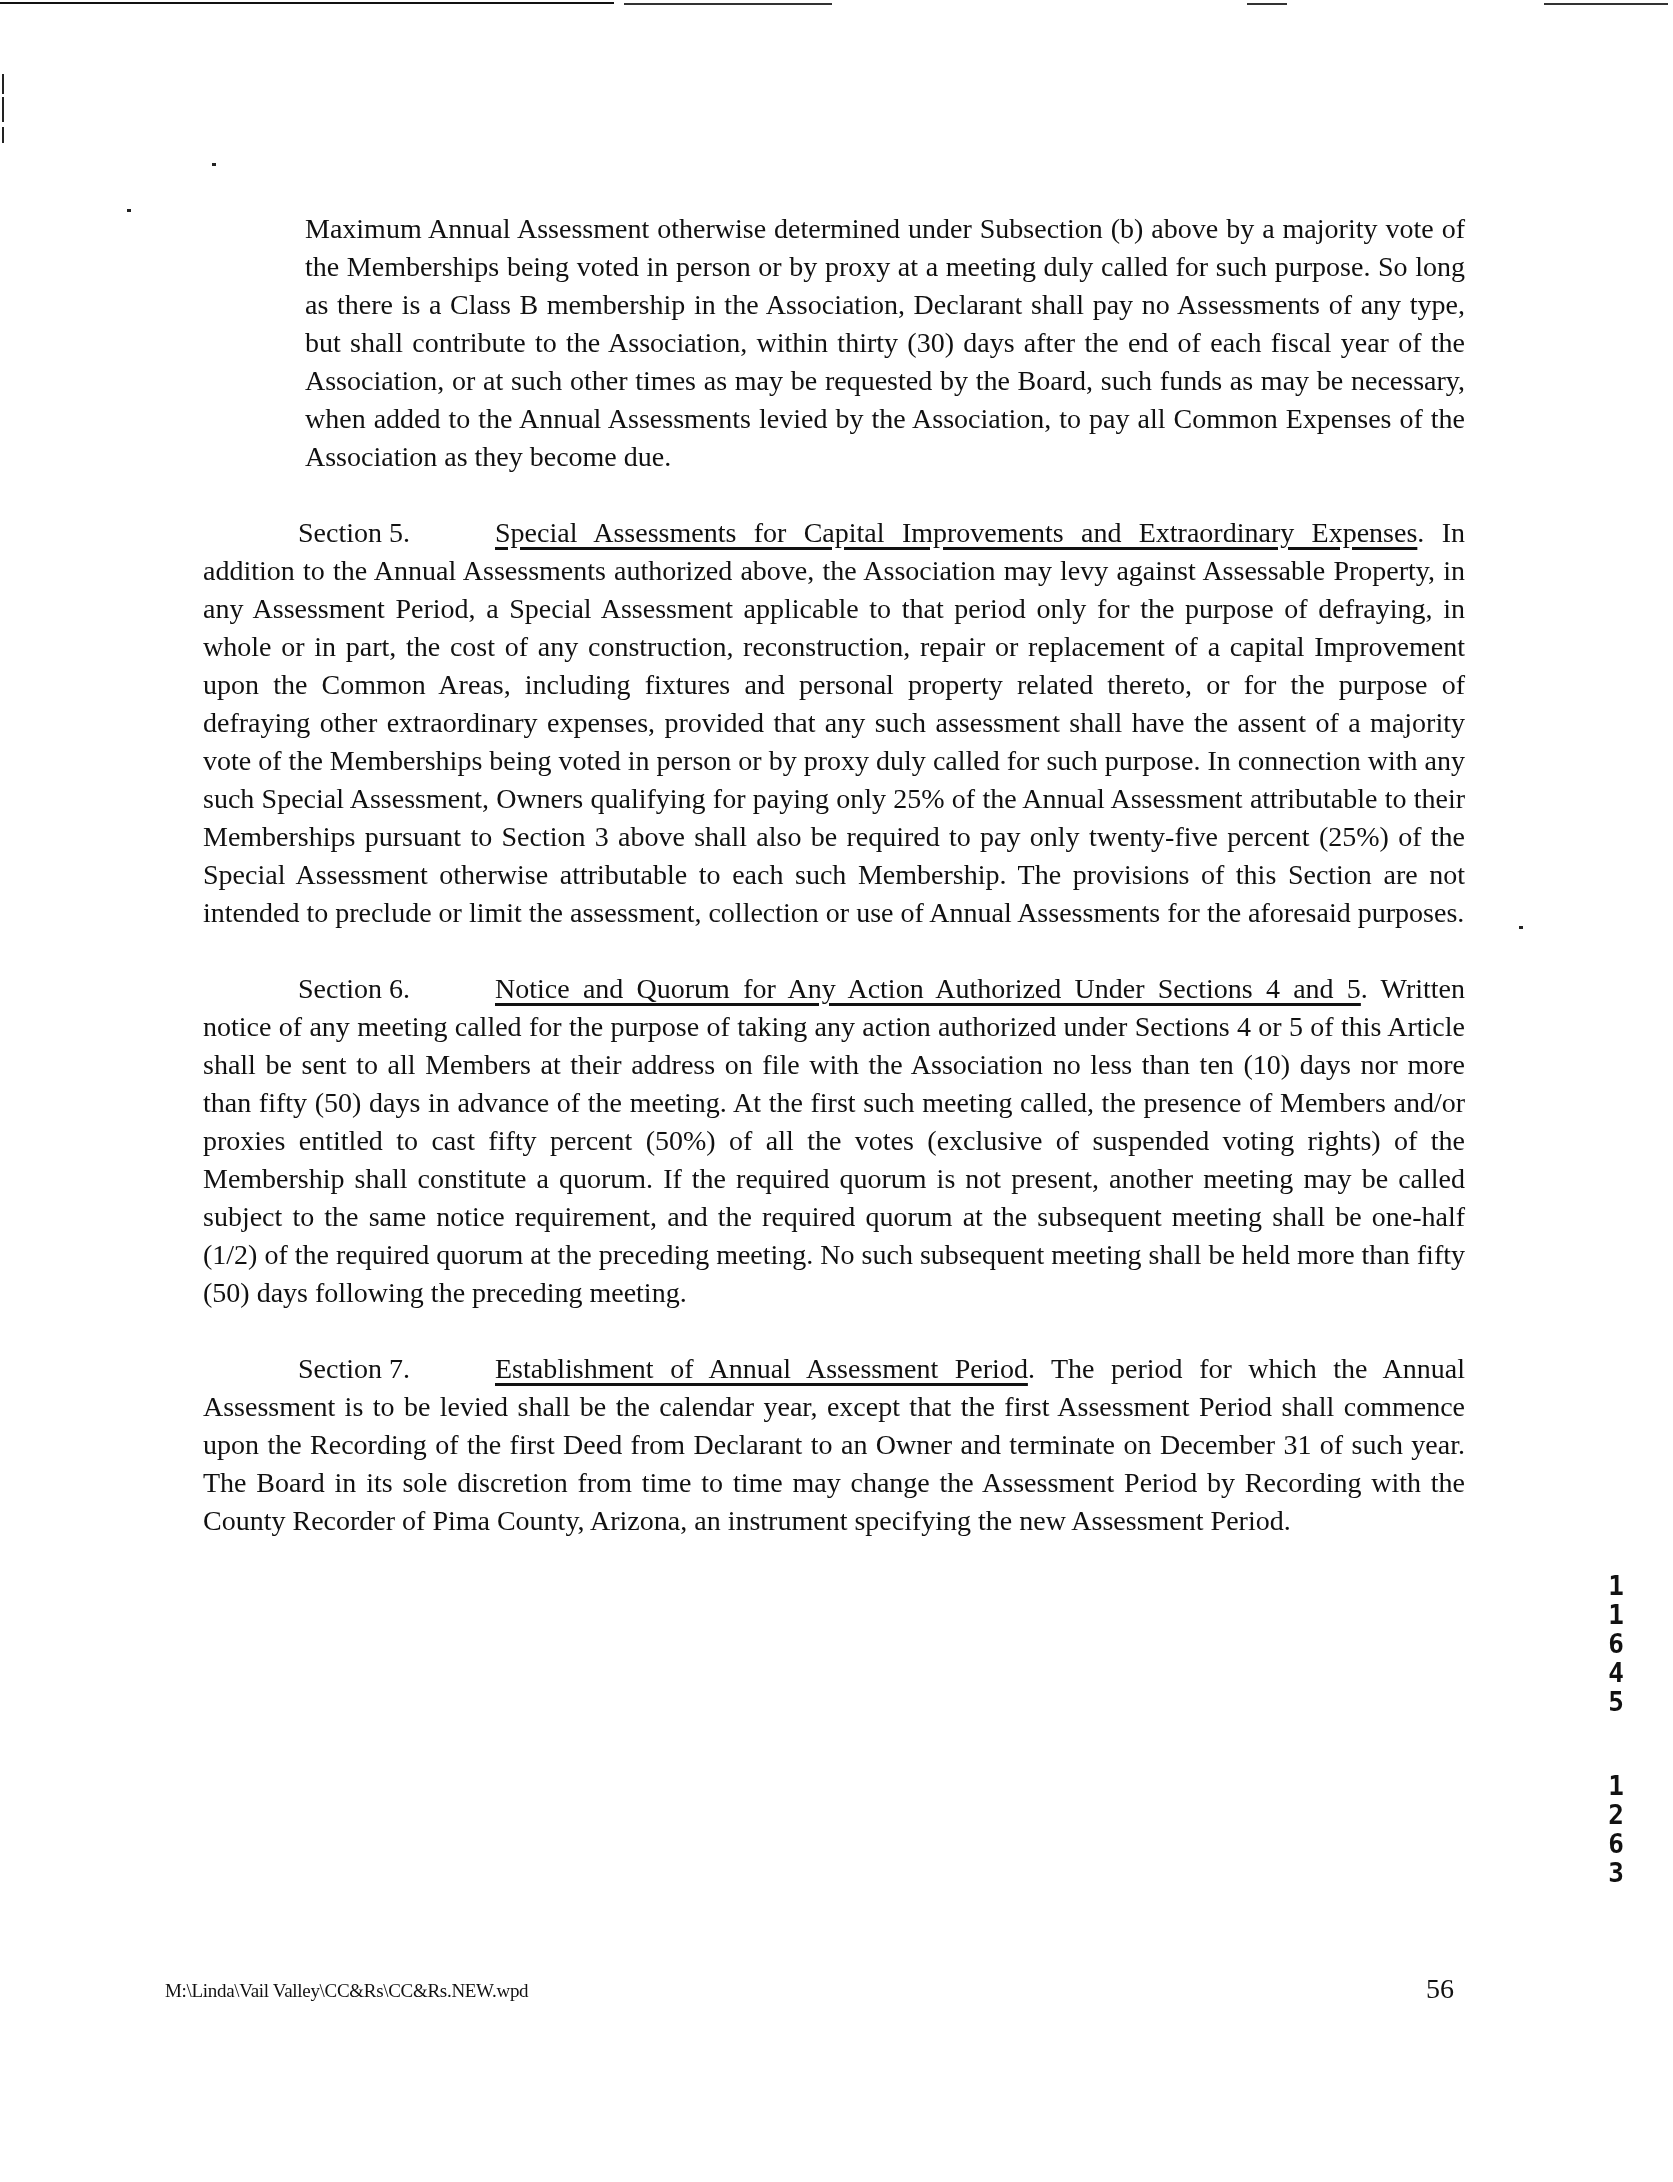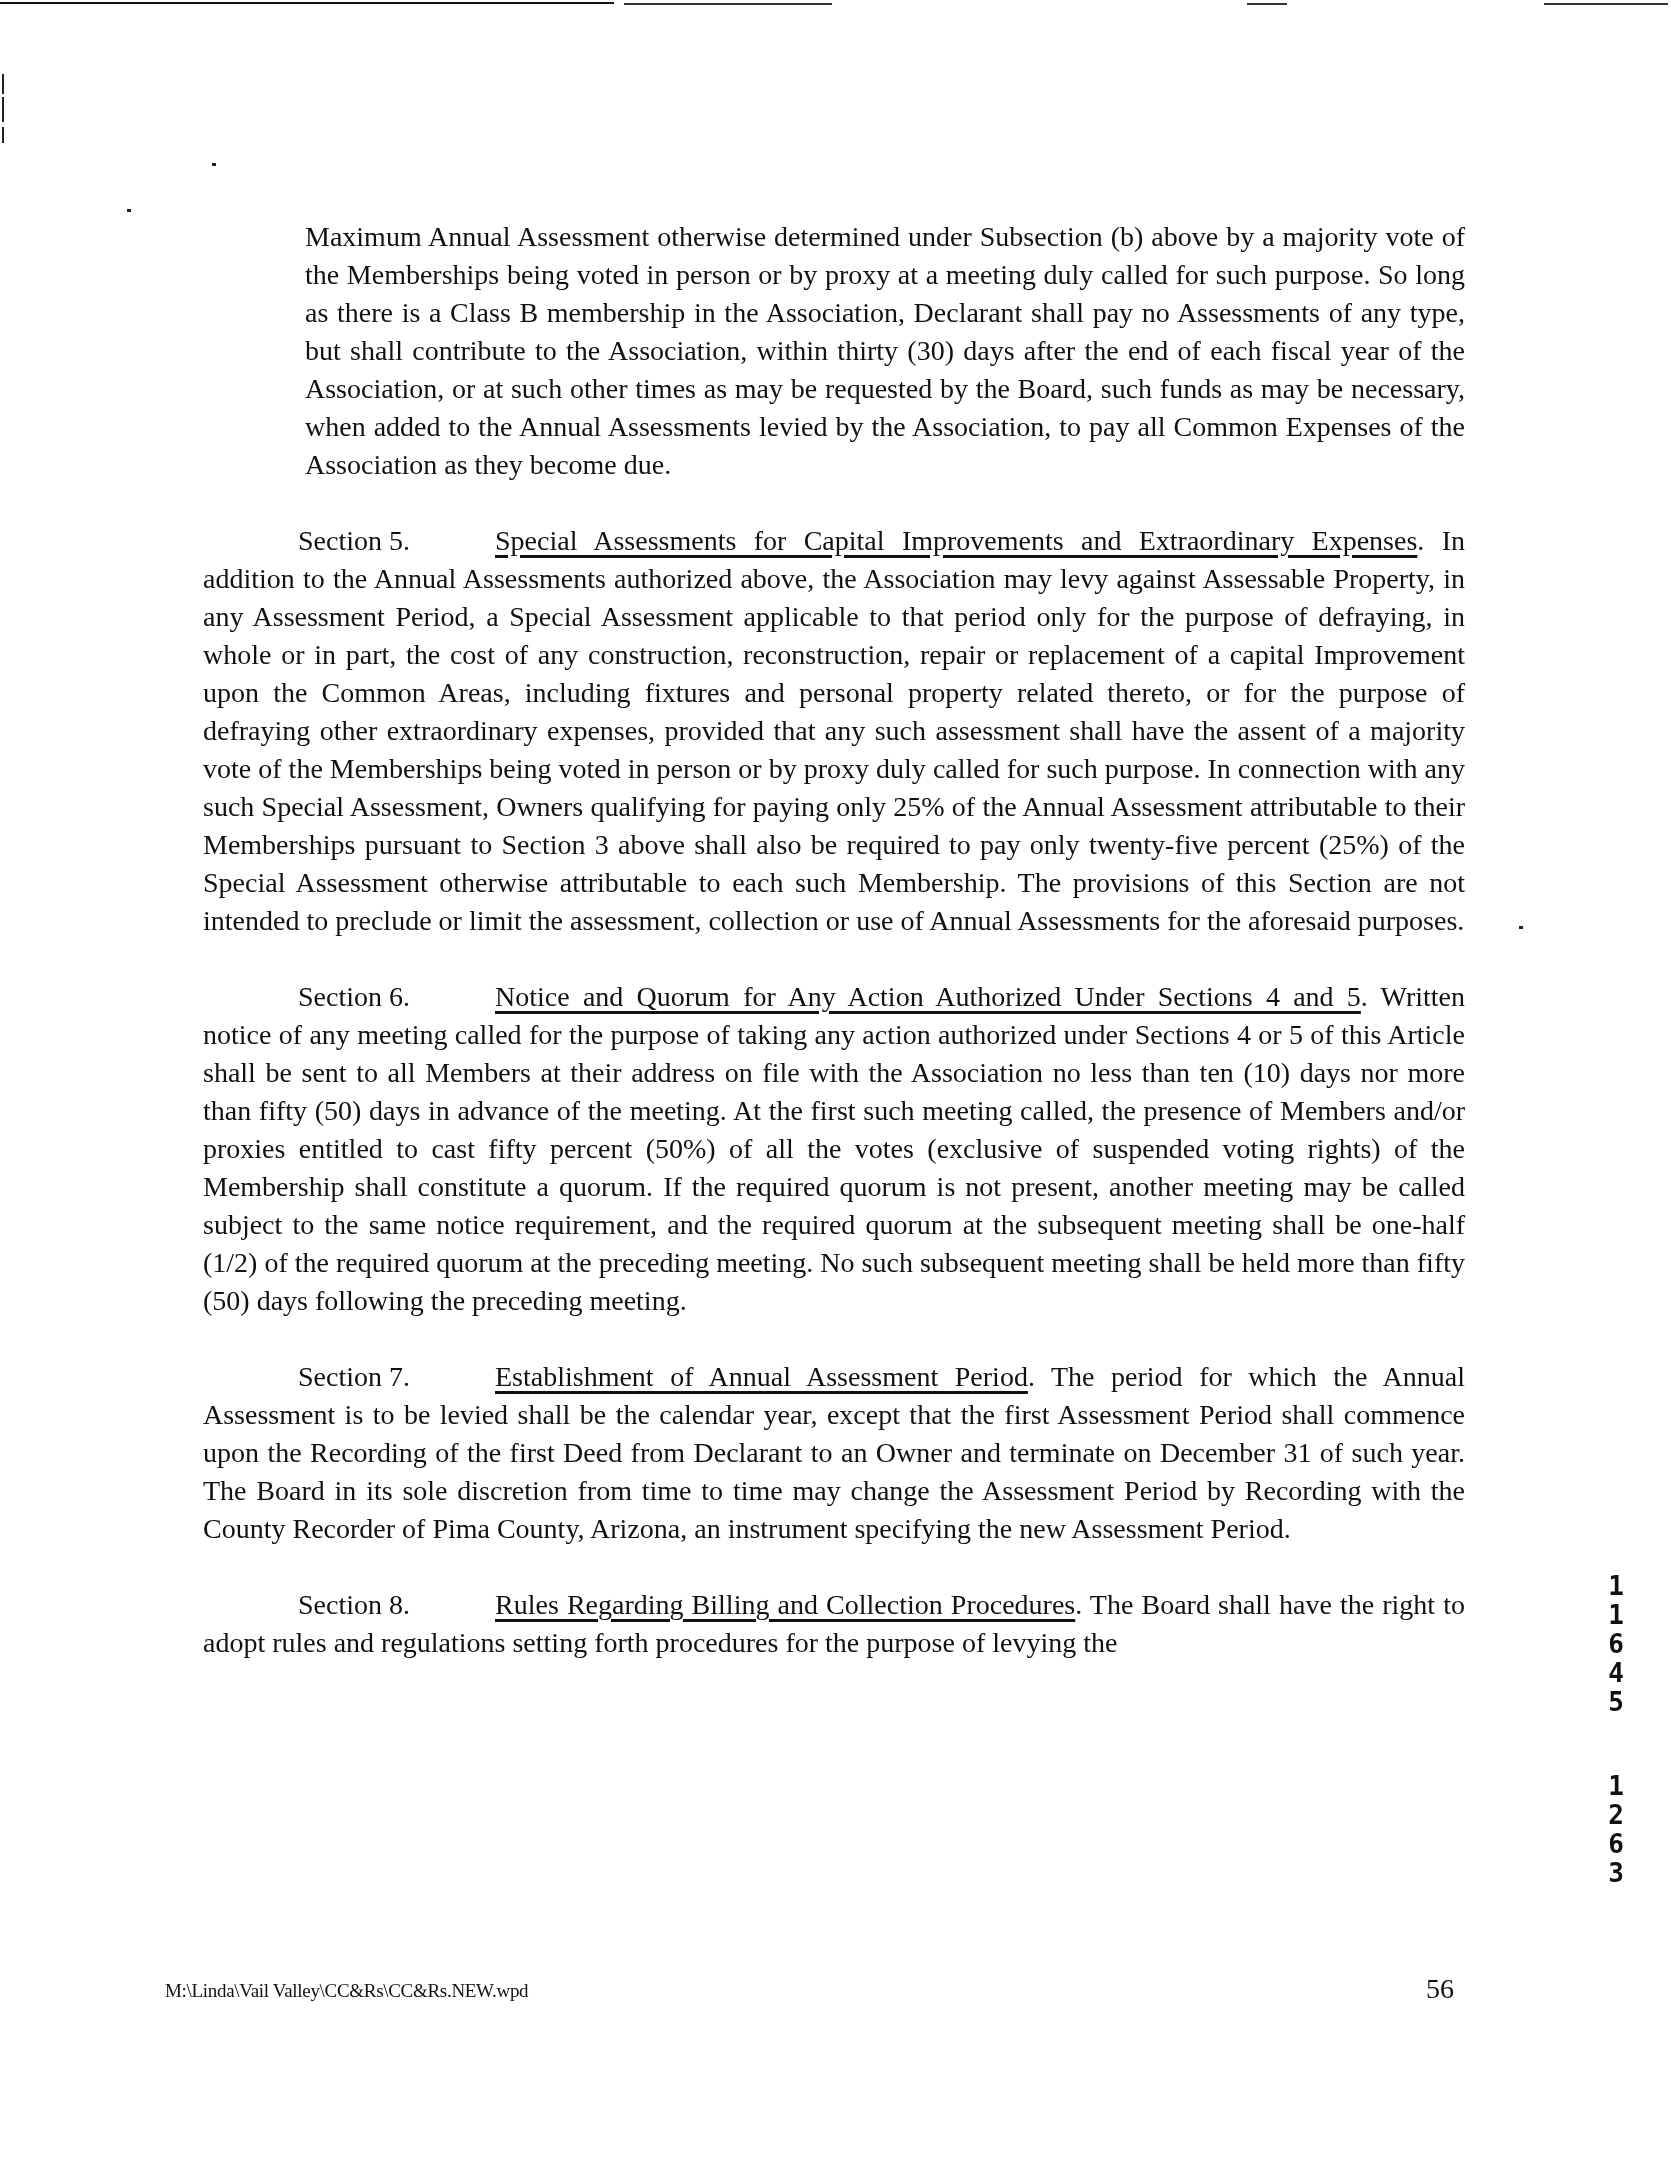--- a/index.html
+++ b/index.html
@@ -9,21 +9,21 @@
     color: #111111;
   }
   .scan-top-rule {
     position: absolute; left: 0; top: 2px; width: 614px; height: 2px; background: #111;
   }
   .scan-top-dash { position: absolute; top: 3px; height: 2px; background: #333; }
   .margin-tick { position: absolute; left: 2px; width: 2px; background: #222; }
   .speck { position: absolute; width: 4px; height: 3px; background: #222; }
 
   .page {
-    position: absolute; left: 203px; top: 218px; width: 1262px;
+    position: absolute; left: 203px; top: 210px; width: 1262px;
     font-size: 28px; line-height: 38px; text-align: justify;
   }
   .para { margin: 0; }
   .para.cont { margin-left: 102px; }
   .para.section { text-indent: 95px; margin-top: 38px; }
   .sec-num { font-weight: normal; display: inline-block; width: 197px; text-indent: 0; }
   .sec-title { font-weight: normal; text-decoration: underline; text-decoration-thickness: 3px; text-underline-offset: 5px; }
 
   .footer-path {
     position: absolute; left: 165px; top: 1980px; font-size: 19px; letter-spacing: -0.3px;
@@ -60,23 +60,20 @@
   </p>
 
   <p class="para section">
     <span class="sec-num">Section 6.</span><span class="sec-title">Notice and Quorum for Any Action Authorized Under Sections 4 and 5</span><span>. Written notice of any meeting called for the purpose of taking any action authorized under Sections 4 or 5 of this Article shall be sent to all Members at their address on file with the Association no less than ten (10) days nor more than fifty (50) days in advance of the meeting. At the first such meeting called, the presence of Members and/or proxies entitled to cast fifty percent (50%) of all the votes (exclusive of suspended voting rights) of the Membership shall constitute a quorum. If the required quorum is not present, another meeting may be called subject to the same notice requirement, and the required quorum at the subsequent meeting shall be one-half (1/2) of the required quorum at the preceding meeting. No such subsequent meeting shall be held more than fifty (50) days following the preceding meeting.</span>
   </p>
 
   <p class="para section">
     <span class="sec-num">Section 7.</span><span class="sec-title">Establishment of Annual Assessment Period</span><span>. The period for which the Annual Assessment is to be levied shall be the calendar year, except that the first Assessment Period shall commence upon the Recording of the first Deed from Declarant to an Owner and terminate on December 31 of such year. The Board in its sole discretion from time to time may change the Assessment Period by Recording with the County Recorder of Pima County, Arizona, an instrument specifying the new Assessment Period.</span>
   </p>
 
-  <p class="para section">
-    <span class="sec-num">Section 8.</span><span class="sec-title">Rules Regarding Billing and Collection Procedures</span><span>. The Board shall have the right to adopt rules and regulations setting forth procedures for the purpose of levying the</span>
-  </p>
 </main>
 
 <div class="stamp" style="top:1572px;">
   <span>1</span>
   <span>1</span>
   <span>6</span>
   <span>4</span>
   <span>5</span>
 </div>
 <div class="stamp" style="top:1772px;">

